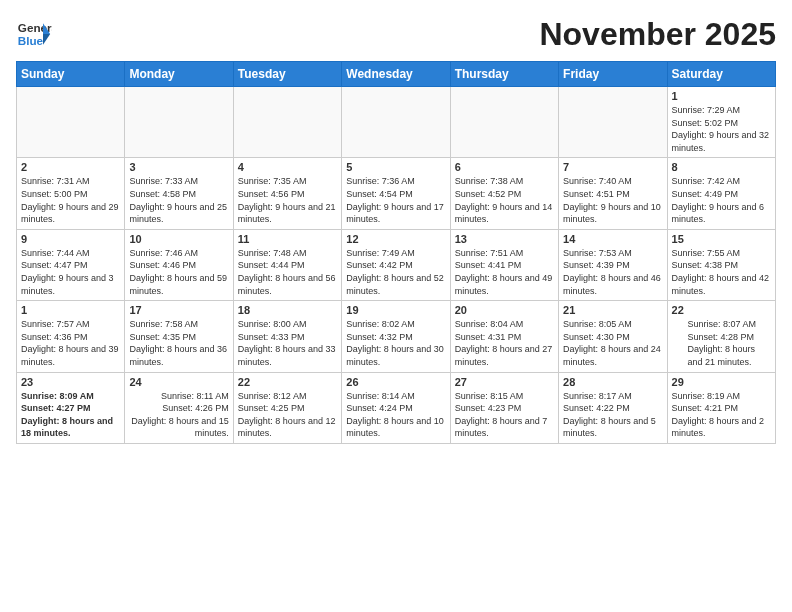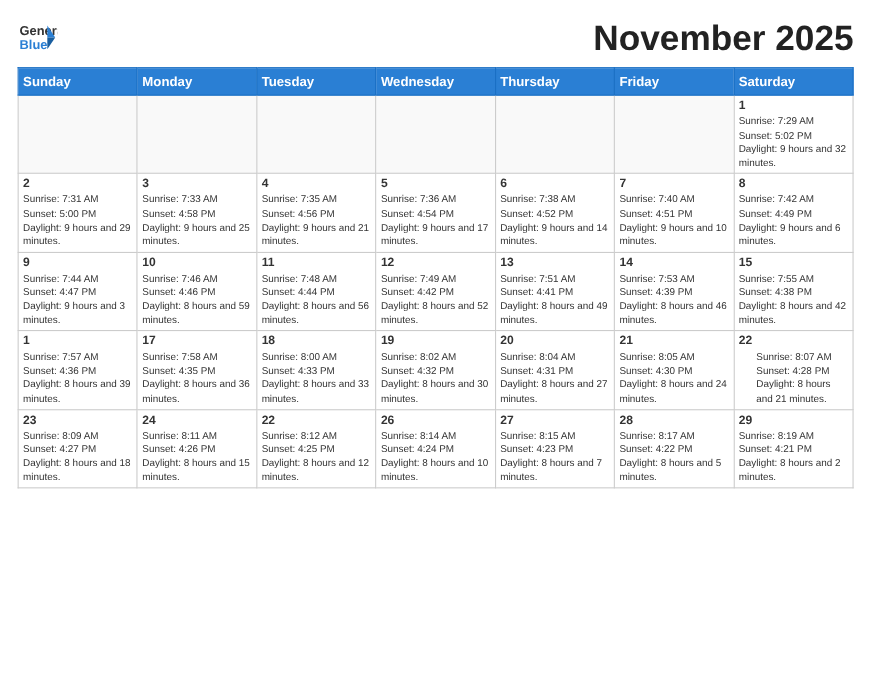--- a/index.html
+++ b/index.html
@@ -252,27 +252,27 @@
         <td>
           <span class="day-number">22</span>
           <div class="day-info" style="white-space: pre-line; margin-left: 16px;">Sunrise: 8:07 AM
 Sunset: 4:28 PM
 Daylight: 8 hours and 21 minutes.</div>
         </td>
       </tr>
       <tr>
         <td>
           <span class="day-number">23</span>
-          <div class="day-info" style="white-space: pre-line;">Sunrise: 8:09 AM
+          <div class="day-info" style="white-space: pre-line; font-weight: bold;">Sunrise: 8:09 AM
 Sunset: 4:27 PM
 Daylight: 8 hours and 18 minutes.</div>
         </td>
         <td>
           <span class="day-number">24</span>
-          <div class="day-info" style="white-space: pre-line;">Sunrise: 8:11 AM
+          <div class="day-info" style="white-space: pre-line; text-align: right;">Sunrise: 8:11 AM
 Sunset: 4:26 PM
 Daylight: 8 hours and 15 minutes.</div>
         </td>
         <td>
           <span class="day-number">22</span>
           <div class="day-info" style="white-space: pre-line;">Sunrise: 8:12 AM
 Sunset: 4:25 PM
 Daylight: 8 hours and 12 minutes.</div>
         </td>
         <td>

